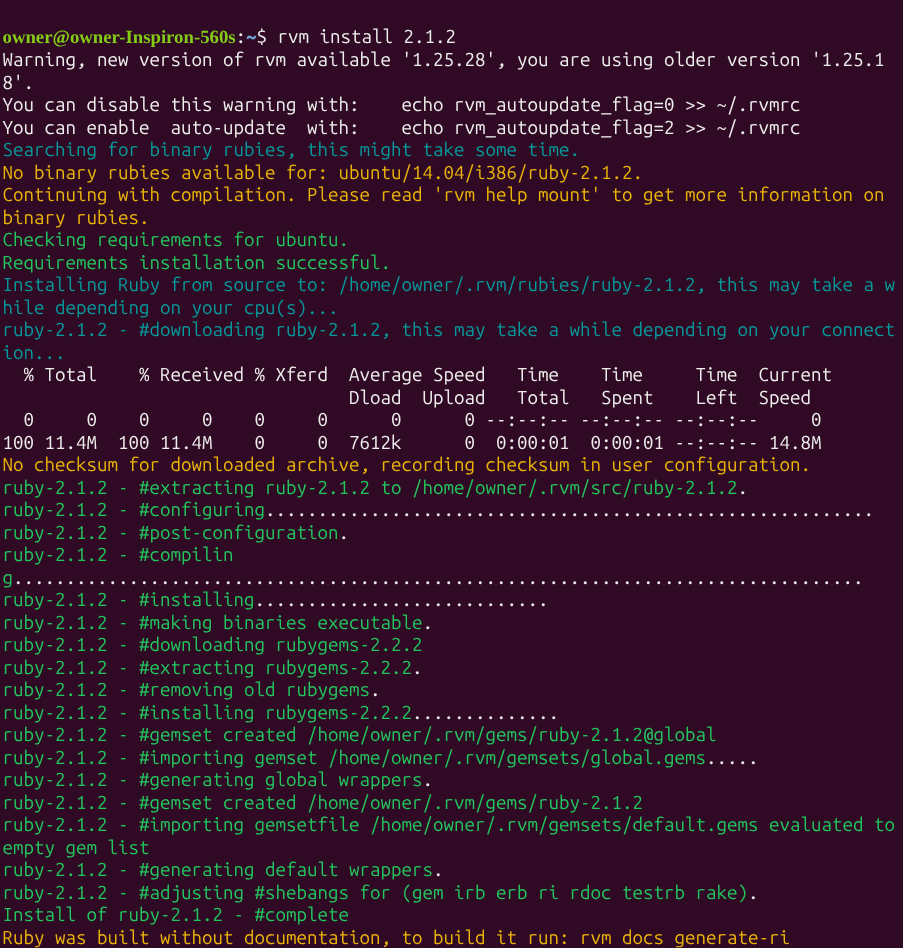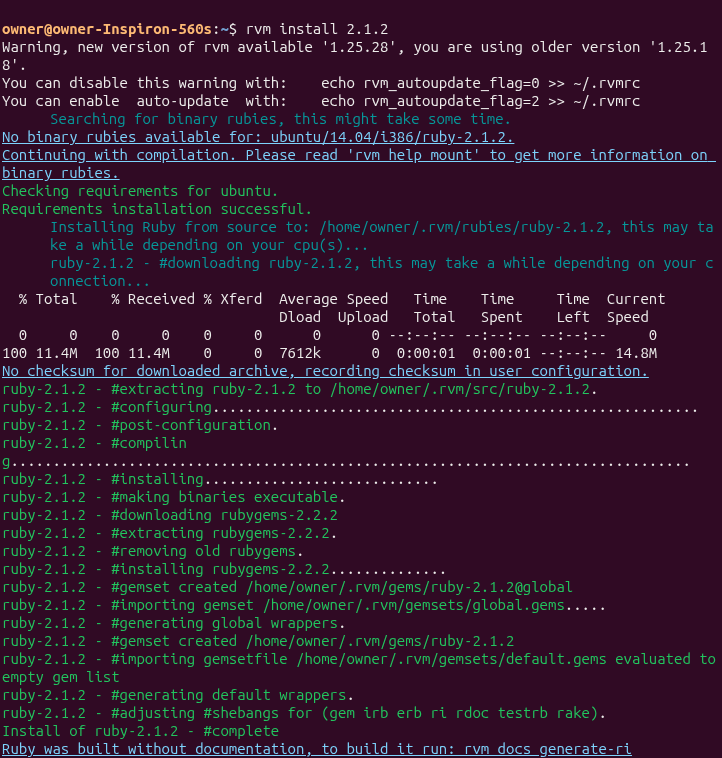--- a/index.html
+++ b/index.html
@@ -15,25 +15,25 @@
       color: #ffffff;
       width: 722px;
       height: 758px;
       overflow: hidden;
       padding: 2px;
     }
     .terminal {
       white-space: pre-wrap;
       word-break: break-all;
     }
-    .prompt-user { color: #fdba74; font-weight: bold; }
+    .prompt-user { color: #84cc16; font-weight: bold; font-family: Liberation Serif, serif; }
     .prompt-tilde { color: #729fcf; font-weight: bold; }
     .white { color: #eeeeec; }
     .green { color: #22c55e; }
-    .yellow { color: #7dd3fc; text-decoration: underline; }
-    .teal { color: #06989a; margin-left: 48px; }
+    .yellow { color: #eab308; }
+    .teal { color: #06989a; }
     .line { display: block; }
   </style>
 </head>
 <body>
 
 <div class="terminal">
 <span class="line"><span class="prompt-user">owner@owner-Inspiron-560s</span><span class="white">:</span><span class="prompt-tilde">~</span><span class="white">$ </span><span class="white">rvm install 2.1.2</span></span><span id="lines-container"><span class="line white">Warning, new version of rvm available '1.25.28', you are using older version '1.25.18'.</span><span class="line white">You can disable this warning with:    echo rvm_autoupdate_flag=0 &gt;&gt; ~/.rvmrc</span><span class="line white">You can enable  auto-update  with:    echo rvm_autoupdate_flag=2 &gt;&gt; ~/.rvmrc</span><span class="line teal">Searching for binary rubies, this might take some time.</span><span class="line yellow">No binary rubies available for: ubuntu/14.04/i386/ruby-2.1.2.</span><span class="line yellow">Continuing with compilation. Please read 'rvm help mount' to get more information on binary rubies.</span><span class="line green">Checking requirements for ubuntu.</span><span class="line green">Requirements installation successful.</span><span class="line teal">Installing Ruby from source to: /home/owner/.rvm/rubies/ruby-2.1.2, this may take a while depending on your cpu(s)...</span><span class="line teal">ruby-2.1.2 - #downloading ruby-2.1.2, this may take a while depending on your connection...</span><span class="line white">  % Total    % Received % Xferd  Average Speed   Time    Time     Time  Current</span><span class="line white">                                 Dload  Upload   Total   Spent    Left  Speed</span><span class="line white">  0     0    0     0    0     0      0      0 --:--:-- --:--:-- --:--:--     0</span><span class="line white">100 11.4M  100 11.4M    0     0  7612k      0  0:00:01  0:00:01 --:--:-- 14.8M</span><span class="line yellow">No checksum for downloaded archive, recording checksum in user configuration.</span></span><span id="steps-container"><span class="line"><span class="green">ruby-2.1.2 - #</span><span class="green">extracting ruby-2.1.2 to /home/owner/.rvm/src/ruby-2.1.2</span><span class="white">.</span></span><span class="line"><span class="green">ruby-2.1.2 - #</span><span class="green">configuring</span><span class="white">..........................................................</span></span><span class="line"><span class="green">ruby-2.1.2 - #</span><span class="green">post-configuration</span><span class="white">.</span></span><span class="line"><span class="green">ruby-2.1.2 - #</span><span class="green">compiling</span><span class="white">.................................................................................</span></span><span class="line"><span class="green">ruby-2.1.2 - #</span><span class="green">installing</span><span class="white">............................</span></span><span class="line"><span class="green">ruby-2.1.2 - #</span><span class="green">making binaries executable</span><span class="white">.</span></span><span class="line"><span class="green">ruby-2.1.2 - #</span><span class="green">downloading rubygems-2.2.2</span><span class="white"></span></span><span class="line"><span class="green">ruby-2.1.2 - #</span><span class="green">extracting rubygems-2.2.2</span><span class="white">.</span></span><span class="line"><span class="green">ruby-2.1.2 - #</span><span class="green">removing old rubygems</span><span class="white">.</span></span><span class="line"><span class="green">ruby-2.1.2 - #</span><span class="green">installing rubygems-2.2.2</span><span class="white">..............</span></span><span class="line"><span class="green">ruby-2.1.2 - #</span><span class="green">gemset created /home/owner/.rvm/gems/ruby-2.1.2@global</span><span class="white"></span></span><span class="line"><span class="green">ruby-2.1.2 - #</span><span class="green">importing gemset /home/owner/.rvm/gemsets/global.gems</span><span class="white">.....</span></span><span class="line"><span class="green">ruby-2.1.2 - #</span><span class="green">generating global wrappers</span><span class="white">.</span></span><span class="line"><span class="green">ruby-2.1.2 - #</span><span class="green">gemset created /home/owner/.rvm/gems/ruby-2.1.2</span><span class="white"></span></span><span class="line"><span class="green">ruby-2.1.2 - #</span><span class="green">importing gemsetfile /home/owner/.rvm/gemsets/default.gems evaluated to empty gem list</span><span class="white"></span></span><span class="line"><span class="green">ruby-2.1.2 - #</span><span class="green">generating default wrappers</span><span class="white">.</span></span><span class="line"><span class="green">ruby-2.1.2 - #</span><span class="green">adjusting #shebangs for (gem irb erb ri rdoc testrb rake)</span><span class="white">.</span></span></span><span id="final-container"><span class="line green">Install of ruby-2.1.2 - #complete </span><span class="line yellow">Ruby was built without documentation, to build it run: rvm docs generate-ri</span></span></div>
 
 </body></html>

